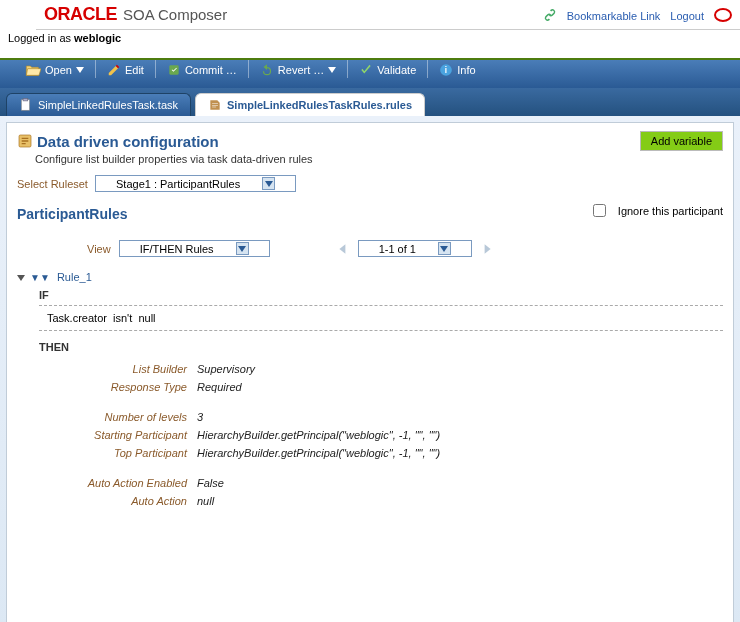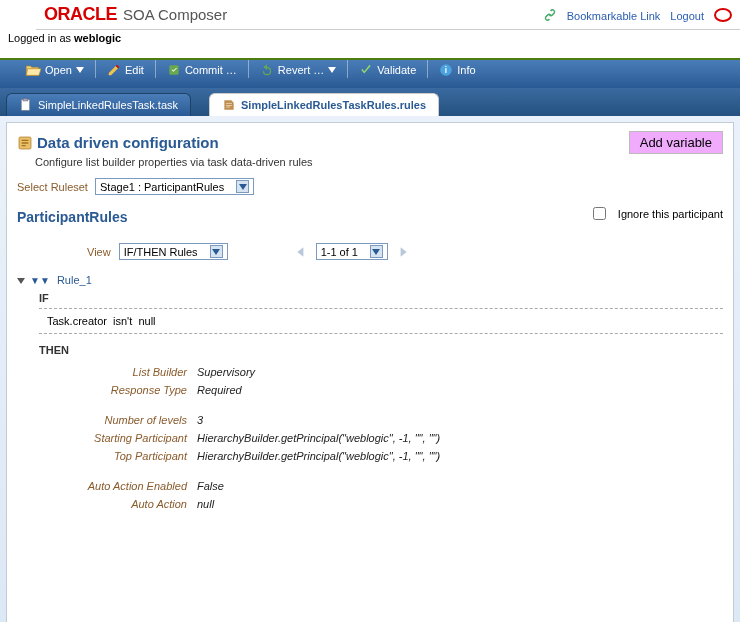--- a/index.html
+++ b/index.html
@@ -65,21 +65,21 @@
     height: 18px;
     background: rgba(255,255,255,0.4);
     margin: 0 3px;
   }
   .tabs-row {
     background: linear-gradient(#3a6aa0, #24517f);
     display: flex;
     align-items: flex-end;
     height: 28px;
     padding: 0 6px;
-    gap: 18px;
+    gap: 4px;
   }
   .tab {
     display: flex;
     align-items: center;
     gap: 5px;
     padding: 4px 12px;
     border-radius: 6px 6px 0 0;
     cursor: pointer;
     font-size: 11px;
   }
@@ -113,35 +113,35 @@
     display: flex;
     align-items: center;
   }
   .page-title {
     color: #2a5a94;
     font-size: 15px;
     font-weight: bold;
   }
   .btn-add {
     margin-left: auto;
-    background: #f0abfc;
+    background: #84cc16;
     border: 1px solid #bbb;
     padding: 3px 10px;
     cursor: pointer;
-    font-size: 13px;
+    font-size: 11px;
   }
   .subtitle { margin: 2px 0 10px 18px; color: #333; }
   .label-brown { color: #8a5a2b; }
   .select-box {
     border: 1px solid #7a9ac0;
     background: #fff;
-    padding: 1px 4px;
+    padding: 1px 20px;
     display: inline-flex;
     align-items: center;
-    gap: 12px;
+    gap: 22px;
     cursor: pointer;
   }
   .dropdown-arrow {
     width: 13px;
     height: 13px;
     background: #d6e4f1;
     border: 1px solid #7a9ac0;
     display: inline-flex;
     align-items: center;
     justify-content: center;

